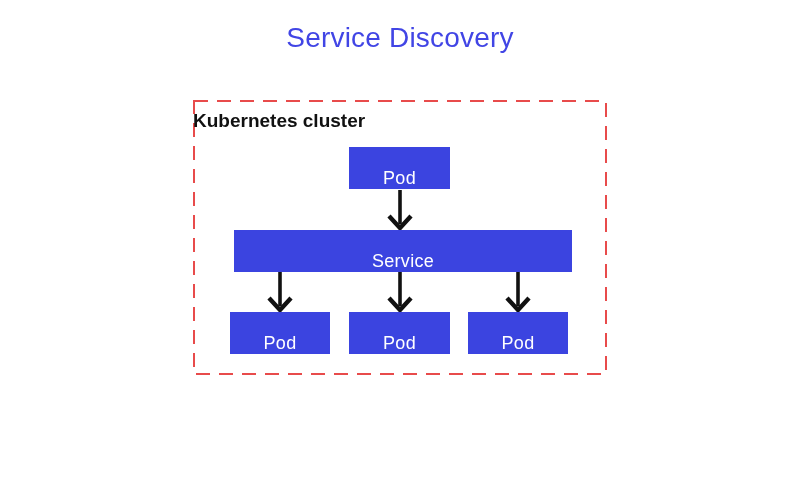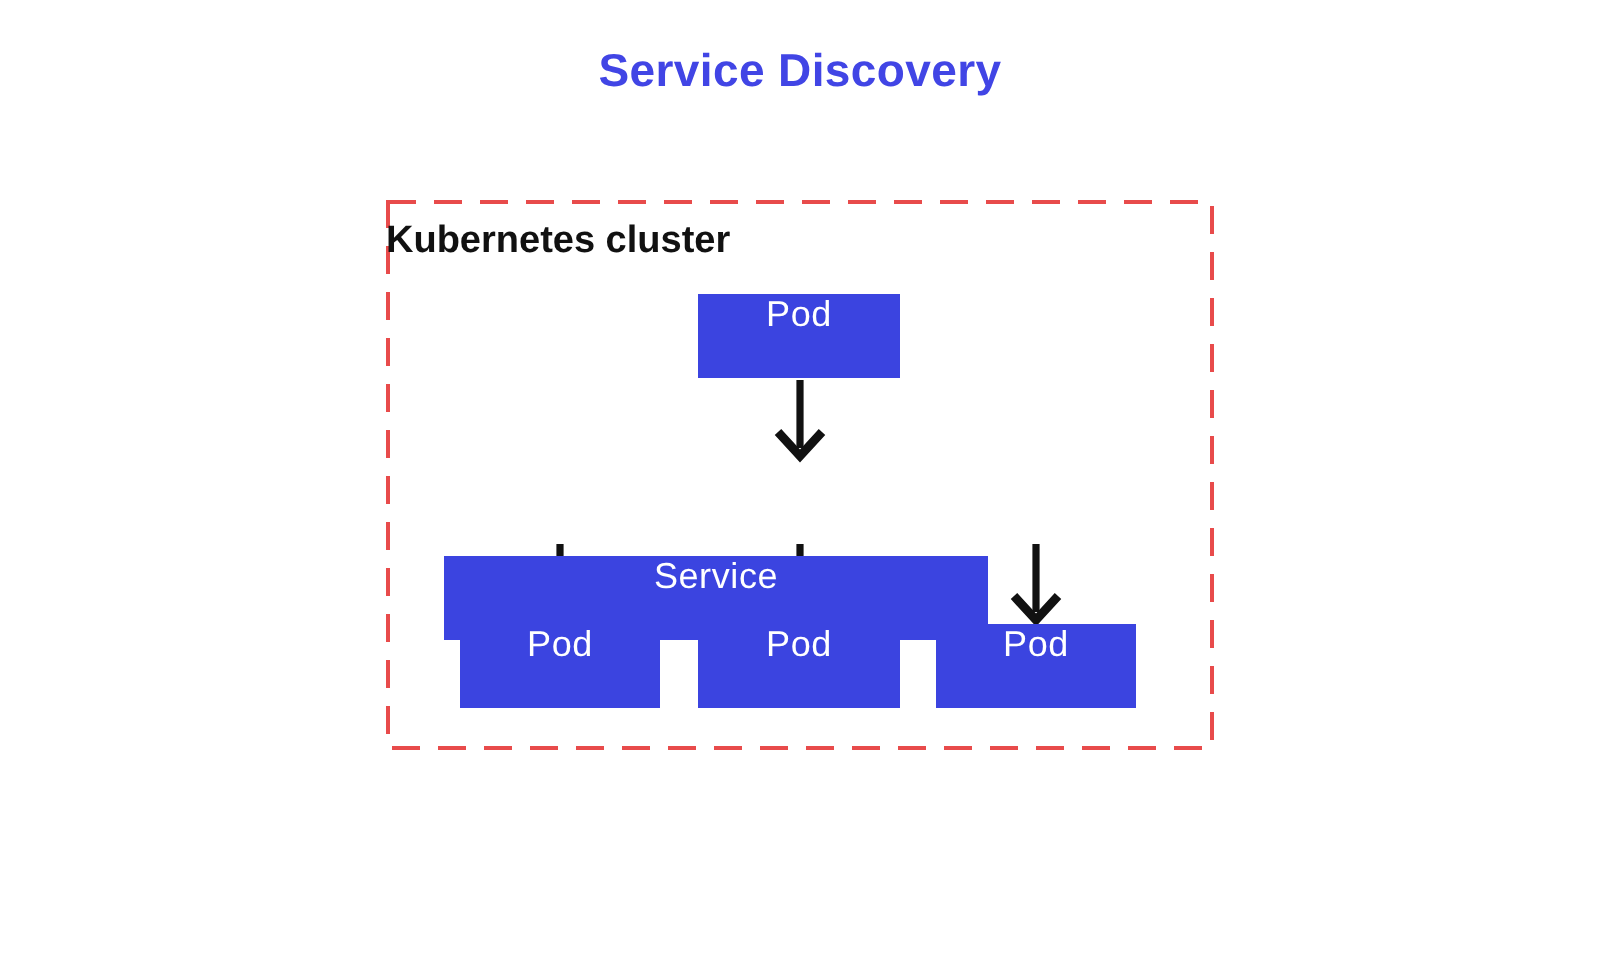--- a/index.html
+++ b/index.html
@@ -15,22 +15,22 @@
     background: var(--background, #fff);
     overflow: hidden;
   }
   .title {
     position: absolute;
     top: 22px;
     left: 0;
     width: 100%;
     margin: 0;
     text-align: center;
-    font-size: 23px;
-    font-weight: 700;
+    font-size: 28px;
+    font-weight: 400;
     letter-spacing: 0.2px;
     color: var(--title, #4145e5);
   }
   .overlay {
     position: absolute;
     top: 0;
     left: 0;
     pointer-events: none;
   }
   .cluster-rect {
@@ -55,28 +55,28 @@
     font-size: 19px;
     font-weight: 700;
     color: var(--cluster-label, #111);
   }
   .node {
     position: absolute;
     height: 42px;
     background: var(--box-fill, #3b44e0);
     color: var(--box-text, #fff);
     display: flex;
-    align-items: flex-start;
+    align-items: flex-end;
     justify-content: center;
     font-size: 18px;
     font-weight: 400;
     letter-spacing: 0.3px;
   }
   .node-pod-top  { left: 349px; top: 147px; width: 101px; }
-  .node-service  { left: 222px; top: 230px; width: 272px; margin-top: 48px; }
+  .node-service  { left: 234px; top: 230px; width: 338px; }
   .node-pod-1    { left: 230px; top: 312px; width: 100px; }
   .node-pod-2    { left: 349px; top: 312px; width: 101px; }
   .node-pod-3    { left: 468px; top: 312px; width: 100px; }
 </style>
 </head>
 <body>
 
 <div class="stage">
 
   <h1 class="title">Service Discovery</h1>

